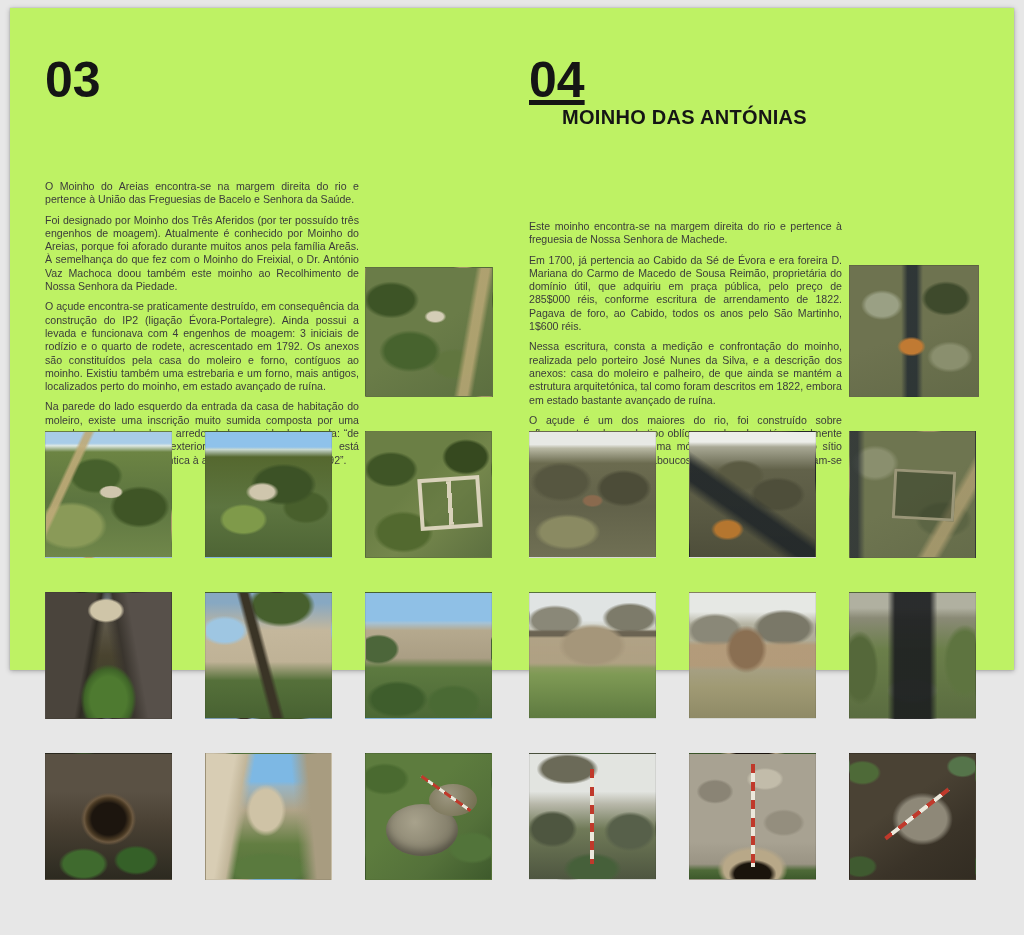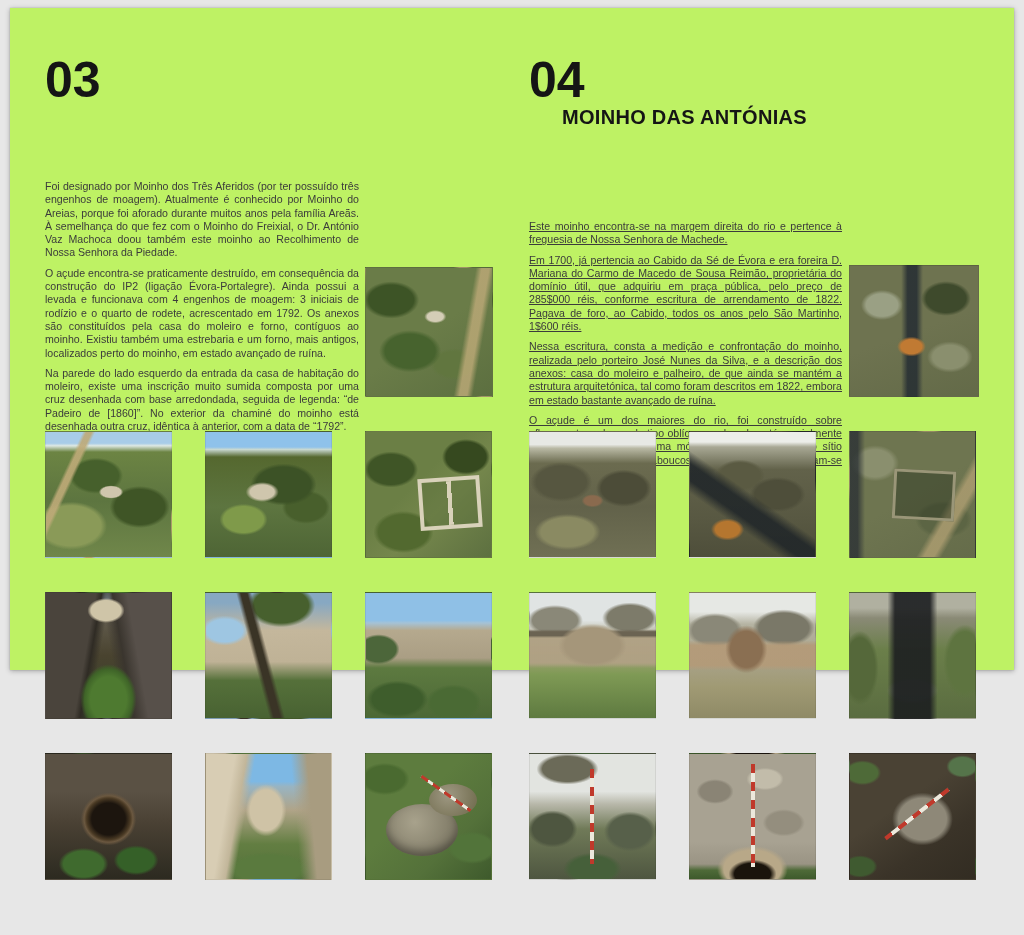--- a/index.html
+++ b/index.html
@@ -14,35 +14,35 @@
     position:absolute;left:10px;top:8px;width:1004px;height:662px;
     background:#bef264;
     box-shadow:0 1px 5px rgba(0,0,0,.30), 0 0 1px rgba(0,0,0,.25);
   }
   .page-number{
     position:absolute;top:47px;
     font-size:50px;font-weight:700;line-height:1;
     color:#151515;letter-spacing:0;
   }
   #num-left{left:35px;}
-  #num-right{left:519px;}
+  #num-right{left:519px;text-decoration:underline;}
   .page-title{
     position:absolute;top:98px;
     font-size:20px;font-weight:700;color:#151515;letter-spacing:.3px;
   }
   #title-left{left:35px;}
   #title-right{left:519px;margin-left:33px;}
   .text-col{
     position:absolute;width:314px;
     font-size:10.6px;line-height:13.3px;color:#3b3b3b;
     text-align:justify;
   }
   .text-col p{margin:0 0 7px 0;}
   #text-left{left:35px;top:172px;}
-  #text-right{left:519px;top:212px;width:313px;text-decoration:underline;}
+  #text-right{left:519px;top:212px;width:313px;}
 
   .photo{
     width:127px;height:127px;box-sizing:border-box;
     border:1px solid rgba(0,0,0,.07);
     position:relative;overflow:hidden;
     background-color:#66784a;
   }
   .gallery{
     position:absolute;display:grid;
     grid-template-columns:repeat(3,127px);
@@ -212,20 +212,21 @@
   .pole-r9{left:52%;top:16%;height:64%;transform:rotate(52deg);}
 </style>
 </head>
 <body>
 
 <div class="sheet">
 
   <div class="page-number" id="num-left">03</div>
 
   <div class="text-col" id="text-left">
+    <p>O Moinho do Areias encontra-se na margem direita do rio e pertence à União das Freguesias de Bacelo e Senhora da Saúde.</p>
     <p>Foi designado por Moinho dos Três Aferidos (por ter possuído três engenhos de moagem). Atualmente é conhecido por Moinho do Areias, porque foi aforado durante muitos anos pela família Areãs. À semelhança do que fez com o Moinho do Freixial, o Dr. António Vaz Machoca doou também este moinho ao Recolhimento de Nossa Senhora da Piedade.</p>
     <p>O açude encontra-se praticamente destruído, em consequência da construção do IP2 (ligação Évora-Portalegre). Ainda possui a levada e funcionava com 4 engenhos de moagem: 3 iniciais de rodízio e o quarto de rodete, acrescentado em 1792. Os anexos são constituídos pela casa do moleiro e forno, contíguos ao moinho. Existiu também uma estrebaria e um forno, mais antigos, localizados perto do moinho, em estado avançado de ruína.</p>
     <p>Na parede do lado esquerdo da entrada da casa de habitação do moleiro, existe uma inscrição muito sumida composta por uma cruz desenhada com base arredondada, seguida de legenda: “de Padeiro de [1860]”. No exterior da chaminé do moinho está desenhada outra cruz, idêntica à anterior, com a data de “1792”.</p>
   </div>
 
   <div class="photo featured" id="ph-ls" title="Aerial drone view of the Areias mill ruins among dense green vegetation and a dirt track"></div>
 
   <div class="gallery" id="gallery-left">
     <div class="photo" id="ph-l1" title="Drone view over green valley with mill ruins and dirt path under blue sky"></div>
     <div class="photo" id="ph-l2" title="Drone view of wooded hillsides around the mill valley under blue sky"></div>

